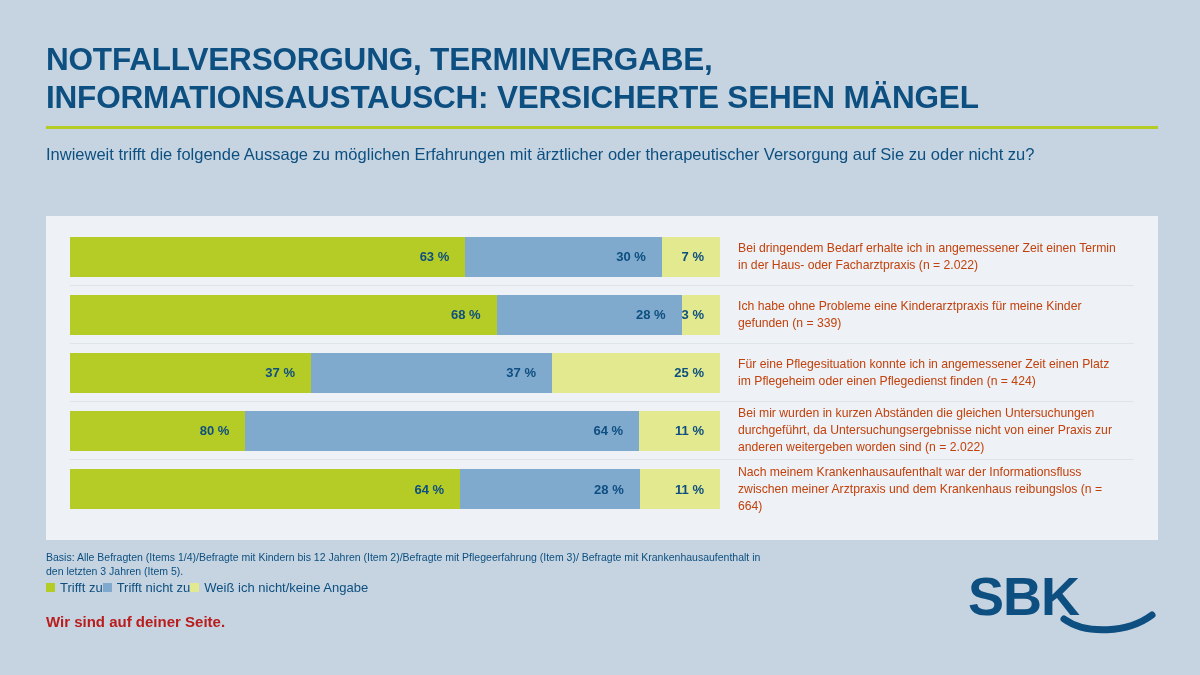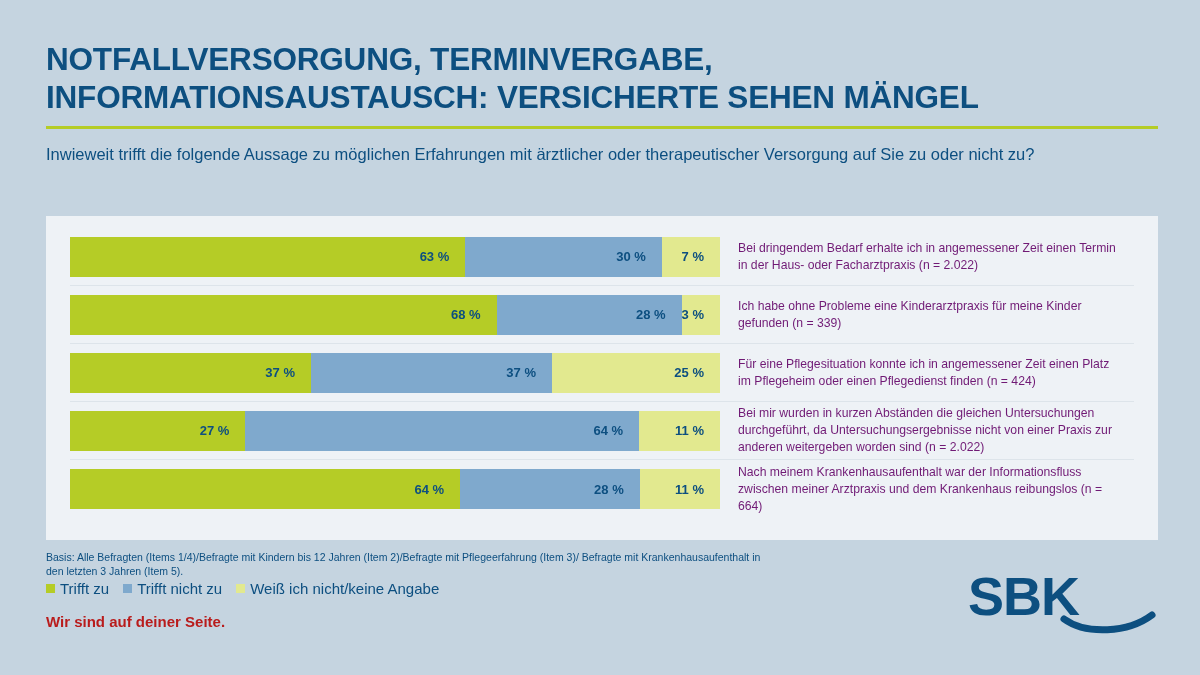--- a/index.html
+++ b/index.html
@@ -73,37 +73,36 @@
   }
   .seg.green  { background:#b5cc26; }
   .seg.blue   { background:#7fa9cd; }
   .seg.yellow { background:#e2e98f; }
 
   .row-label {
     padding-left:18px;
     width:400px;
     font-size:12.2px;
     line-height:17px;
-    color:#701a75;
+    color:#c2410c;
   }
 
   .basis {
     position:absolute;
     left:46px; top:550px; width:720px;
     font-size:10.5px;
     line-height:14px;
     color:#0d4f80;
   }
   .legend {
     position:absolute;
     left:46px; top:580px;
     display:flex;
     align-items:center;
-    gap:14px;
-    font-size:15px;
+    font-size:13px;
     color:#0d4f80;
   }
   .legend-item { display:flex; align-items:center; gap:5px; }
   .swatch { width:9px; height:9px; display:inline-block; }
   .sw-green { background:#b5cc26; }
   .sw-blue { background:#7fa9cd; }
   .sw-yellow { background:#e2e98f; }
 
   .claim {
     position:absolute;
@@ -168,21 +167,21 @@
             </div>
             <div class="seg yellow" style="flex: 25 0 0%;">
               <span>25 %</span>
             </div>
           </div>
           <div class="row-label">Für eine Pflegesituation konnte ich in angemessener Zeit einen Platz im Pflegeheim oder einen Pflegedienst finden (n = 424)</div>
         </div>
         <div class="row">
           <div class="bar-area">
             <div class="seg green" style="flex: 27 0 0%;">
-              <span>27 %</span>
+              <span>80 %</span>
             </div>
             <div class="seg blue" style="flex: 64 0 0%;">
               <span>64 %</span>
             </div>
             <div class="seg yellow" style="flex: 11 0 0%;">
               <span>11 %</span>
             </div>
           </div>
           <div class="row-label">Bei mir wurden in kurzen Abständen die gleichen Untersuchungen durchgeführt, da Untersuchungsergebnisse nicht von einer Praxis zur anderen weitergeben worden sind (n = 2.022)</div>
         </div>

